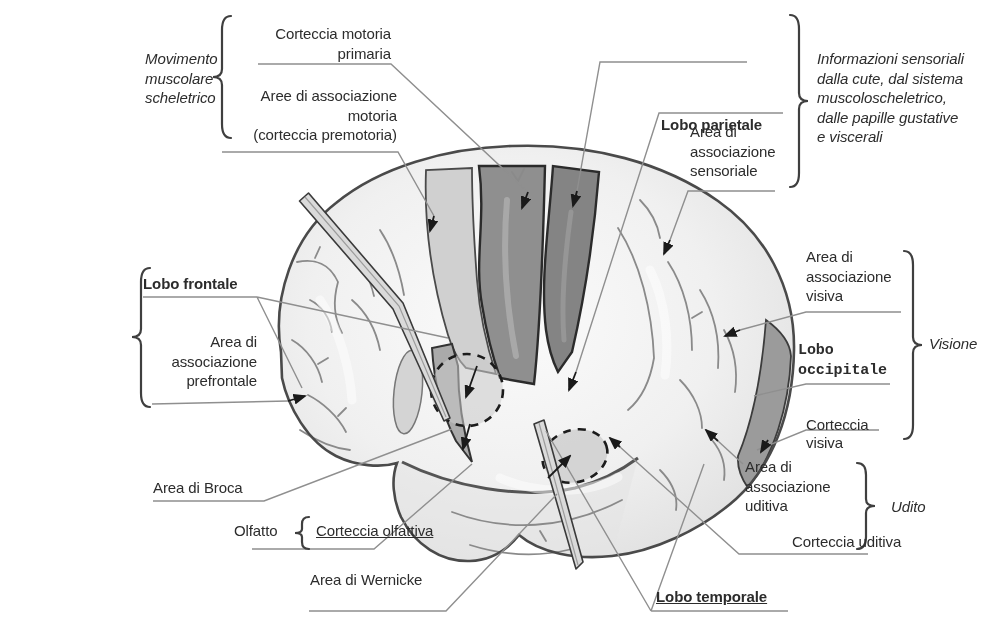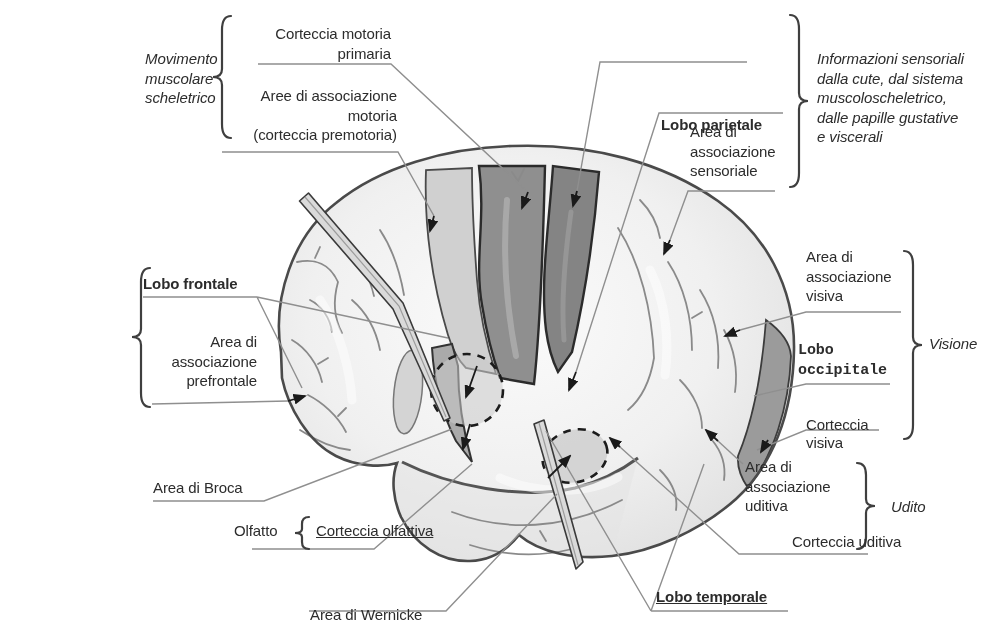--- a/index.html
+++ b/index.html
@@ -175,21 +175,21 @@
 muscoloscheletrico,
 dalle papille gustative
 e viscerali</div>
   <div class="lbl b" style="left:143px;top:274px;">Lobo frontale</div>
   <div class="lbl ra" style="left:155px;top:332px;width:102px;">Area di
 associazione
 prefrontale</div>
   <div class="lbl" style="left:153px;top:478px;">Area di Broca</div>
   <div class="lbl" style="left:234px;top:521px;">Olfatto</div>
   <div class="lbl" style="left:316px;top:521px;text-decoration:underline;">Corteccia olfattiva</div>
-  <div class="lbl" style="left:310px;top:605px;">Area di Wernicke</div>
+  <div class="lbl" style="left:310px;top:570px;">Area di Wernicke</div>
   <div class="lbl b" style="left:656px;top:587px;text-decoration:underline;">Lobo temporale</div>
   <div class="lbl" style="left:745px;top:457px;">Area di
 associazione
 uditiva</div>
   <div class="lbl i" style="left:891px;top:497px;">Udito</div>
   <div class="lbl" style="left:745px;top:532px;margin-left:47px;">Corteccia uditiva</div>
   <div class="lbl" style="left:806px;top:247px;">Area di
 associazione
 visiva</div>
   <div class="lbl b" style="left:798px;top:341px;font-family:Liberation Mono, monospace;">Lobo

